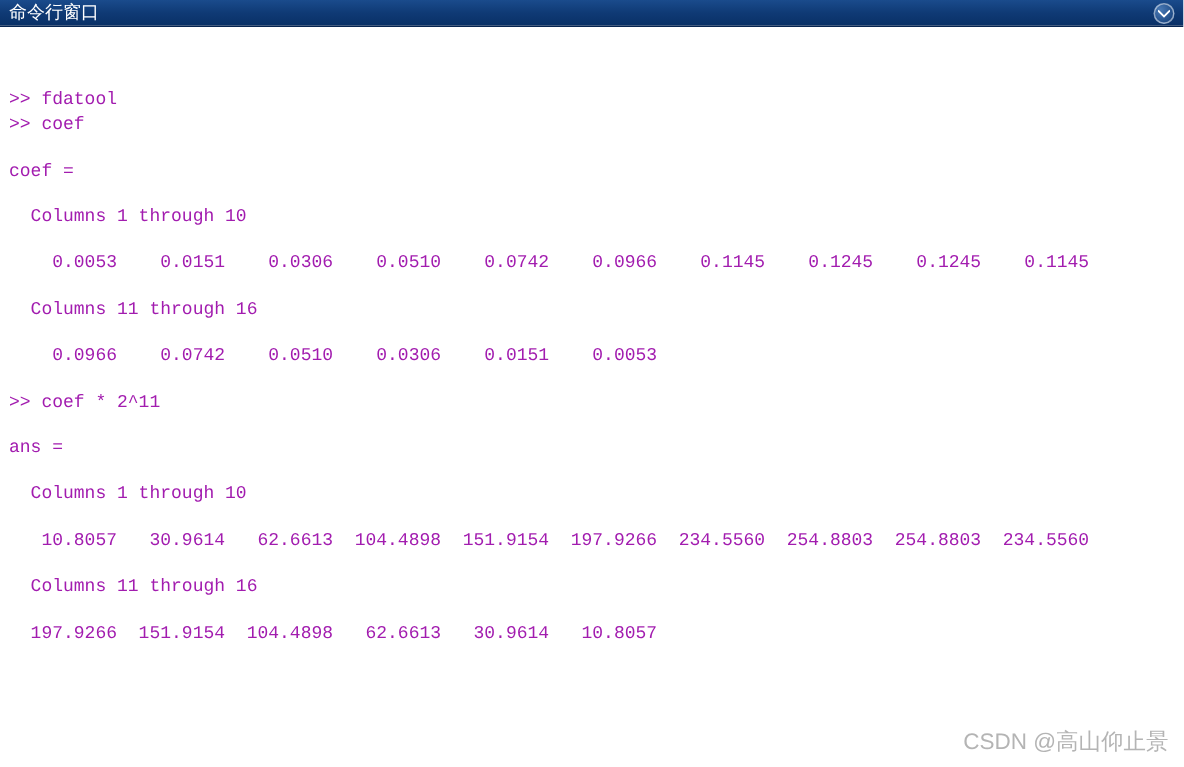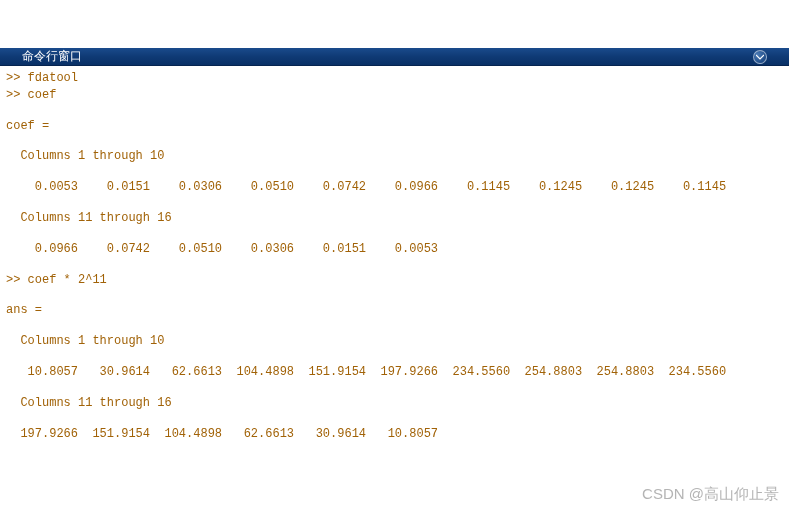--- a/index.html
+++ b/index.html
@@ -18,49 +18,49 @@
       display: flex;
       flex-direction: column;
     }
     .titlebar {
       background: linear-gradient(to bottom, #1a4b8c 0%, #0f3a75 50%, #093066 100%);
       color: #fff;
       height: 18px;
       display: flex;
       align-items: center;
       justify-content: space-between;
-      padding: 0 22px;
+      padding: 0 6px;
       font-size: 12px;
       border-bottom: 1px solid #062450;
-      margin-top: 48px;
     }
     .titlebar-title { font-weight: normal; }
     .titlebar-btn {
       width: 14px;
       height: 14px;
       border-radius: 50%;
       border: 1px solid rgba(255,255,255,0.5);
       display: flex;
       align-items: center;
       justify-content: center;
       cursor: pointer;
       color: #fff;
       font-size: 10px;
       background: radial-gradient(circle at 30% 30%, #4a7ab5, #0f3a75);
     }
     .content {
       flex: 1;
       padding: 4px 6px;
       font-family: "SimSun", "宋体", "Courier New", monospace;
       font-size: 12px;
-      color: #a16207;
+      color: #a21caf;
       line-height: 1.4;
       white-space: pre;
       overflow: auto;
       position: relative;
+      margin-top: 36px;
     }
     .line { display: block; min-height: 14px; }
     .blank { height: 14px; }
     .watermark {
       position: absolute;
       right: 10px;
       bottom: 7px;
       color: rgba(140,140,140,0.65);
       font-size: 15px;
       font-family: "Microsoft YaHei", sans-serif;

